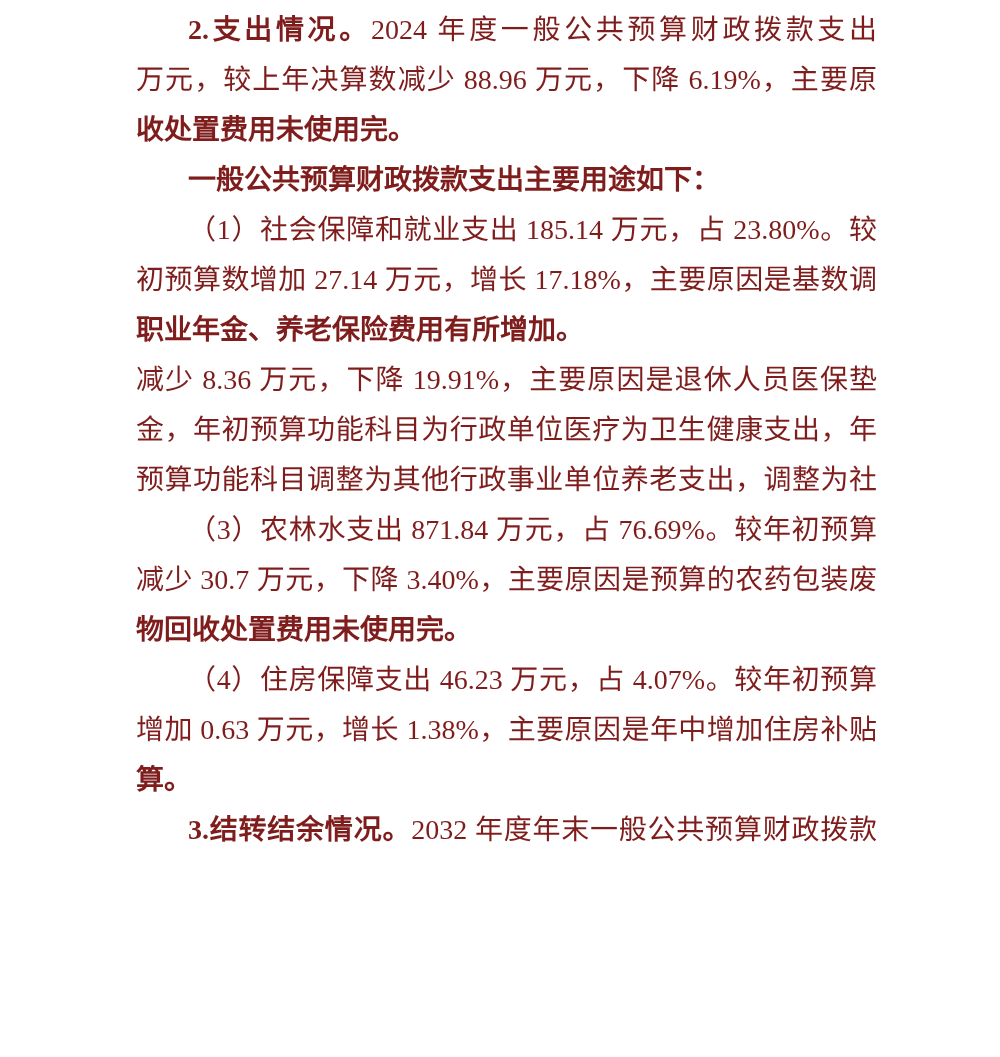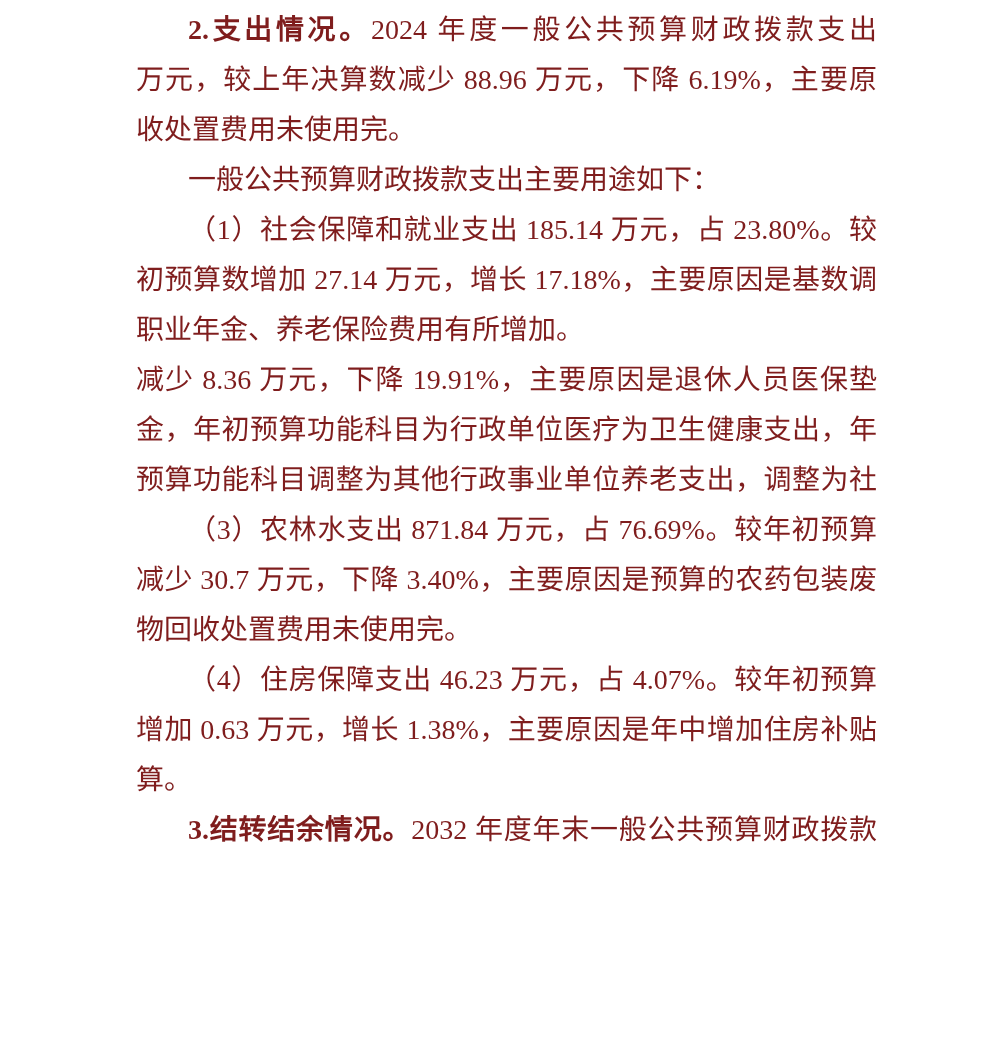--- a/index.html
+++ b/index.html
@@ -27,20 +27,21 @@
     font-size: 28px;
     color: #7f1d1d;
     text-align: justify;
     text-align-last: justify;
     text-justify: inter-character;
     overflow: hidden;
   }
   .line.end {
     text-align: left;
     text-align-last: left;
+    font-weight: bold;
   }
   .line.indent {
     text-indent: 52px;
   }
   .b {
     font-weight: bold;
   }
 </style>
 </head>
 <body>

